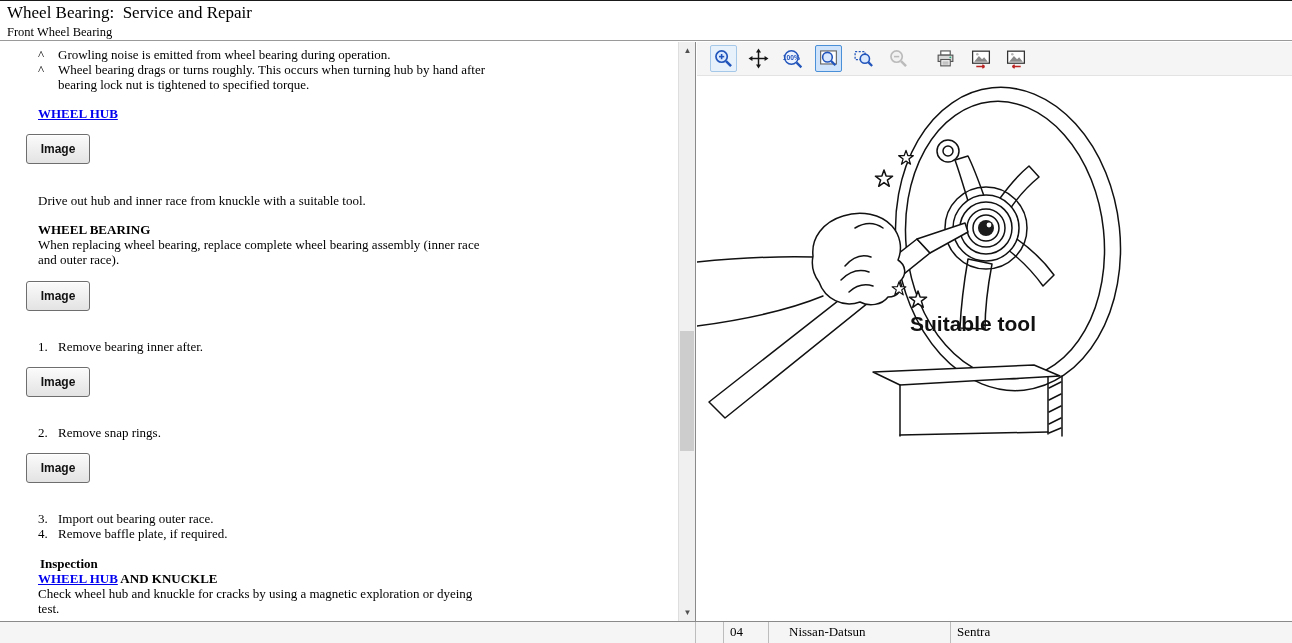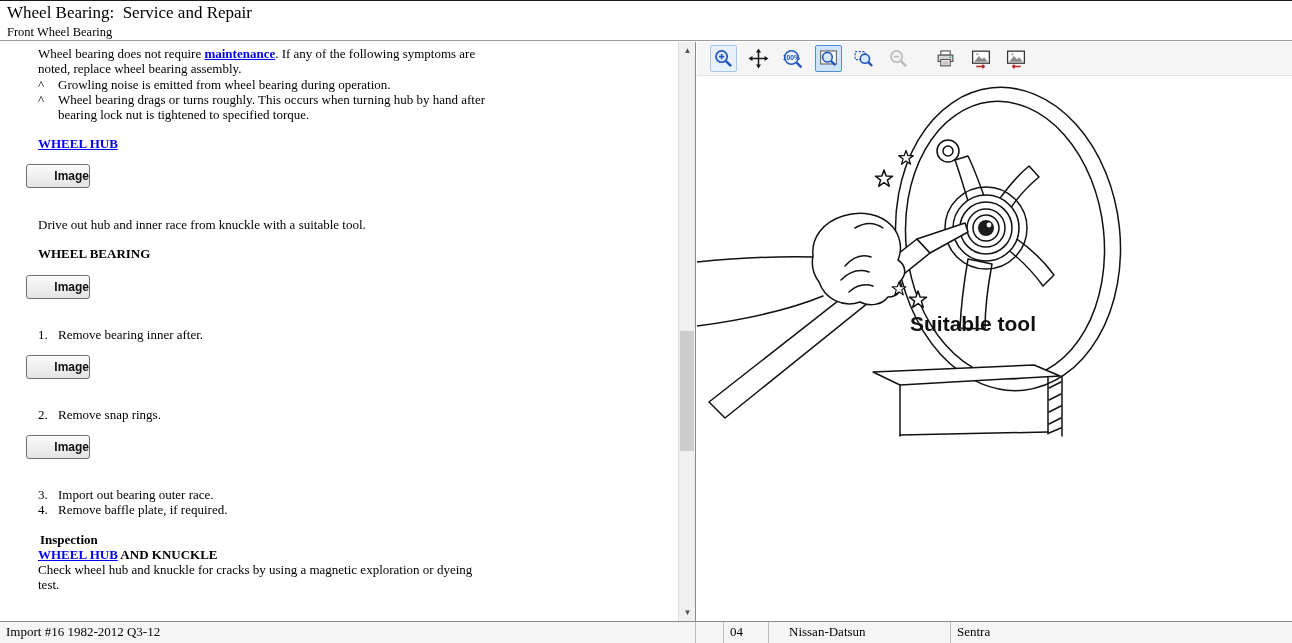--- a/index.html
+++ b/index.html
@@ -22,24 +22,24 @@
          font-family:"Liberation Serif", serif; font-size:13px; line-height:15px; color:#000;
          padding-top:4px; }
   .para { margin-left:38px; max-width:452px; }
   .bullets { margin-top:1px; }
   .bullet { display:flex; margin-left:38px; }
   .bullet-marker { width:20px; flex:none; }
   .bullet-text { max-width:446px; }
   .doc-link { color:#0000ee; font-weight:bold; text-decoration:underline; cursor:pointer; }
   .heading { font-weight:bold; margin-left:38px; }
   .heading-outer { font-weight:bold; margin-left:40px; }
-  .img-btn { display:block; margin-left:26px; width:64px; height:24px;
+  .img-btn { display:block; margin-left:26px; width:64px; height:30px;
              font-family:"Liberation Sans", sans-serif; font-size:12px; font-weight:bold; color:#111;
              background:linear-gradient(#fbfbfb,#e3e3e3); border:1px solid #6e6e6e; border-radius:3px;
-             box-shadow:inset 0 1px 0 #fff; text-align:right; line-height:21px; cursor:pointer; }
+             box-shadow:inset 0 1px 0 #fff; text-align:center; line-height:21px; cursor:pointer; }
   .step { display:flex; margin-left:38px; }
   .step-num { width:20px; flex:none; }
   .mt14 { margin-top:14px; } .mt13 { margin-top:13px; } .mt29 { margin-top:29px; }
   .mt28 { margin-top:28px; } .mt15 { margin-top:15px; }
 
   
   .scrollbar { position:absolute; top:0; right:0; width:17px; bottom:0; background:#f0f0f0;
                border-left:1px solid #dedede; }
   .sb-btn { position:absolute; left:0; width:17px; height:17px; color:#505050; font-size:8px;
             text-align:center; line-height:17px; cursor:pointer; }
@@ -82,40 +82,40 @@
 <div class="top-edge"></div>
 
 <div class="header">
   <div class="page-title">Wheel Bearing:  Service and Repair</div>
   <div class="page-subtitle">Front Wheel Bearing</div>
 </div>
 
 <div class="left-pane">
   <div class="doc">
 
-    <div class="para"><span>Wheel bearing does not require </span><a class="doc-link">maintenance</a><span>. If any of the following symptoms are noted, replace wheel bearing assembly.</span></div>
 
     <div class="bullets">
       <div class="bullet">
         <span class="bullet-marker">^</span>
         <span class="bullet-text">Growling noise is emitted from wheel bearing during operation.</span>
       </div>
       <div class="bullet">
         <span class="bullet-marker">^</span>
         <span class="bullet-text">Wheel bearing drags or turns roughly. This occurs when turning hub by hand after bearing lock nut is tightened to specified torque.</span>
       </div>
     </div>
 
     <div class="para mt14"><a class="doc-link">WHEEL HUB</a></div>
 
     <button class="img-btn mt13">Image</button>
 
     <div class="para mt29">Drive out hub and inner race from knuckle with a suitable tool.</div>
 
     <div class="heading mt14">WHEEL BEARING</div>
+    <div class="para">When replacing wheel bearing, replace complete wheel bearing assembly (inner race and outer race).</div>
 
     <button class="img-btn mt14">Image</button>
 
     <div class="step mt28">
       <span class="step-num">1.</span>
       <span>Remove bearing inner after.</span>
     </div>
 
     <button class="img-btn mt13">Image</button>
 
@@ -285,18 +285,17 @@
       <line class="fig-stroke" x1="352" y1="324" x2="364" y2="318" stroke-width="1"></line>
       <line class="fig-stroke" x1="352" y1="336" x2="364" y2="330" stroke-width="1"></line>
       <line class="fig-stroke" x1="352" y1="348" x2="364" y2="342" stroke-width="1"></line>
       <line class="fig-stroke" x1="352" y1="357" x2="364" y2="352" stroke-width="1"></line>
       <line class="fig-stroke" x1="203" y1="359" x2="351" y2="356" stroke-width="1"></line>
     </svg>
   </div>
 </div>
 
 <div class="statusbar">
-  <div class="status-cell first">Import #16 1982-2012 Q3-12</div>
   <div class="status-cell sc2"></div>
   <div class="status-cell sc3">04</div>
   <div class="status-cell sc4">Nissan-Datsun</div>
   <div class="status-cell sc5">Sentra</div>
 </div>
 
 </body></html>

